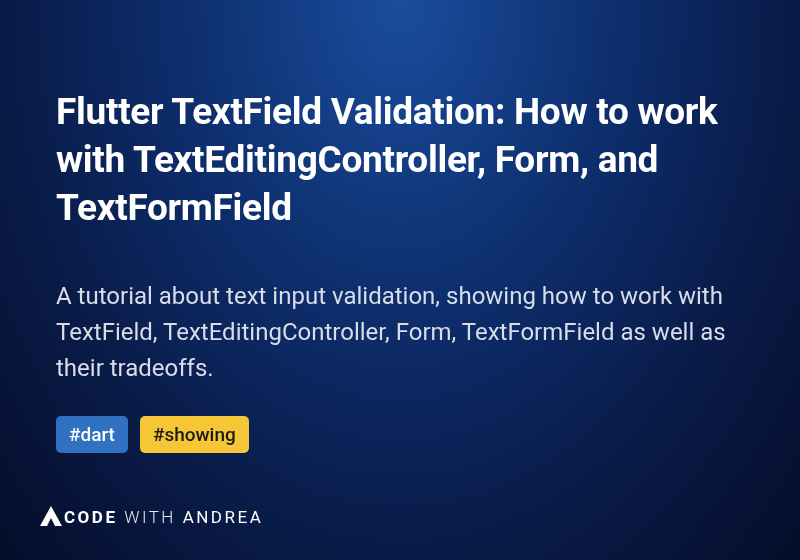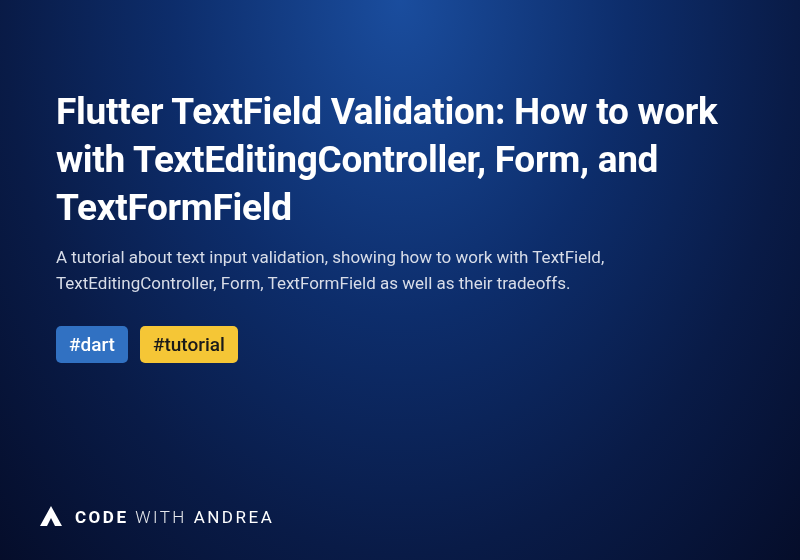--- a/index.html
+++ b/index.html
@@ -16,25 +16,25 @@
       position: relative;
       overflow: hidden;
     }
     .content {
       padding: 88px 56px 0 56px;
     }
     .title {
       font-size: 37px;
       font-weight: 700;
       line-height: 1.3;
-      margin-bottom: 13px;
+      margin-bottom: 46px;
       letter-spacing: -0.3px;
     }
     .description {
-      font-size: 17px;
+      font-size: 24px;
       font-weight: 400;
       line-height: 1.5;
       color: #d8dde8;
       margin-bottom: 30px;
     }
     .tags {
       display: flex;
       gap: 12px;
       text-align: center;
     }
@@ -56,21 +56,20 @@
     .tag-input-validation {
       background-color: #c9831b;
       color: #ffffff;
     }
     .footer {
       position: absolute;
       bottom: 30px;
       left: 38px;
       display: flex;
       align-items: center;
-      gap: 11px;
     }
     .logo-icon {
       width: 26px;
       height: 26px;
       display: flex;
       align-items: center;
       justify-content: center;
     }
     .brand-text {
       font-size: 17px;
@@ -89,21 +88,21 @@
     }
   </style>
 </head>
 <body>
 
 <div class="content">
   <h1 class="title">Flutter TextField Validation: How to work with TextEditingController, Form, and TextFormField</h1>
   <p class="description">A tutorial about text input validation, showing how to work with TextField, TextEditingController, Form, TextFormField as well as their tradeoffs.</p>
   <div class="tags">
     <span class="tag tag-dart">#dart</span>
-    <span class="tag tag-flutter">#tutorial</span>
+    <span class="tag tag-flutter">#showing</span>
   </div>
 </div>
 
 <div class="footer">
   <span class="logo-icon">
     <svg width="26" height="26" viewBox="0 0 26 26" fill="none">
       <path d="M13 2 L24 22 L17 22 L13 14 L9 22 L2 22 Z" fill="#ffffff"></path>
     </svg>
   </span>
   <span class="brand-text">

